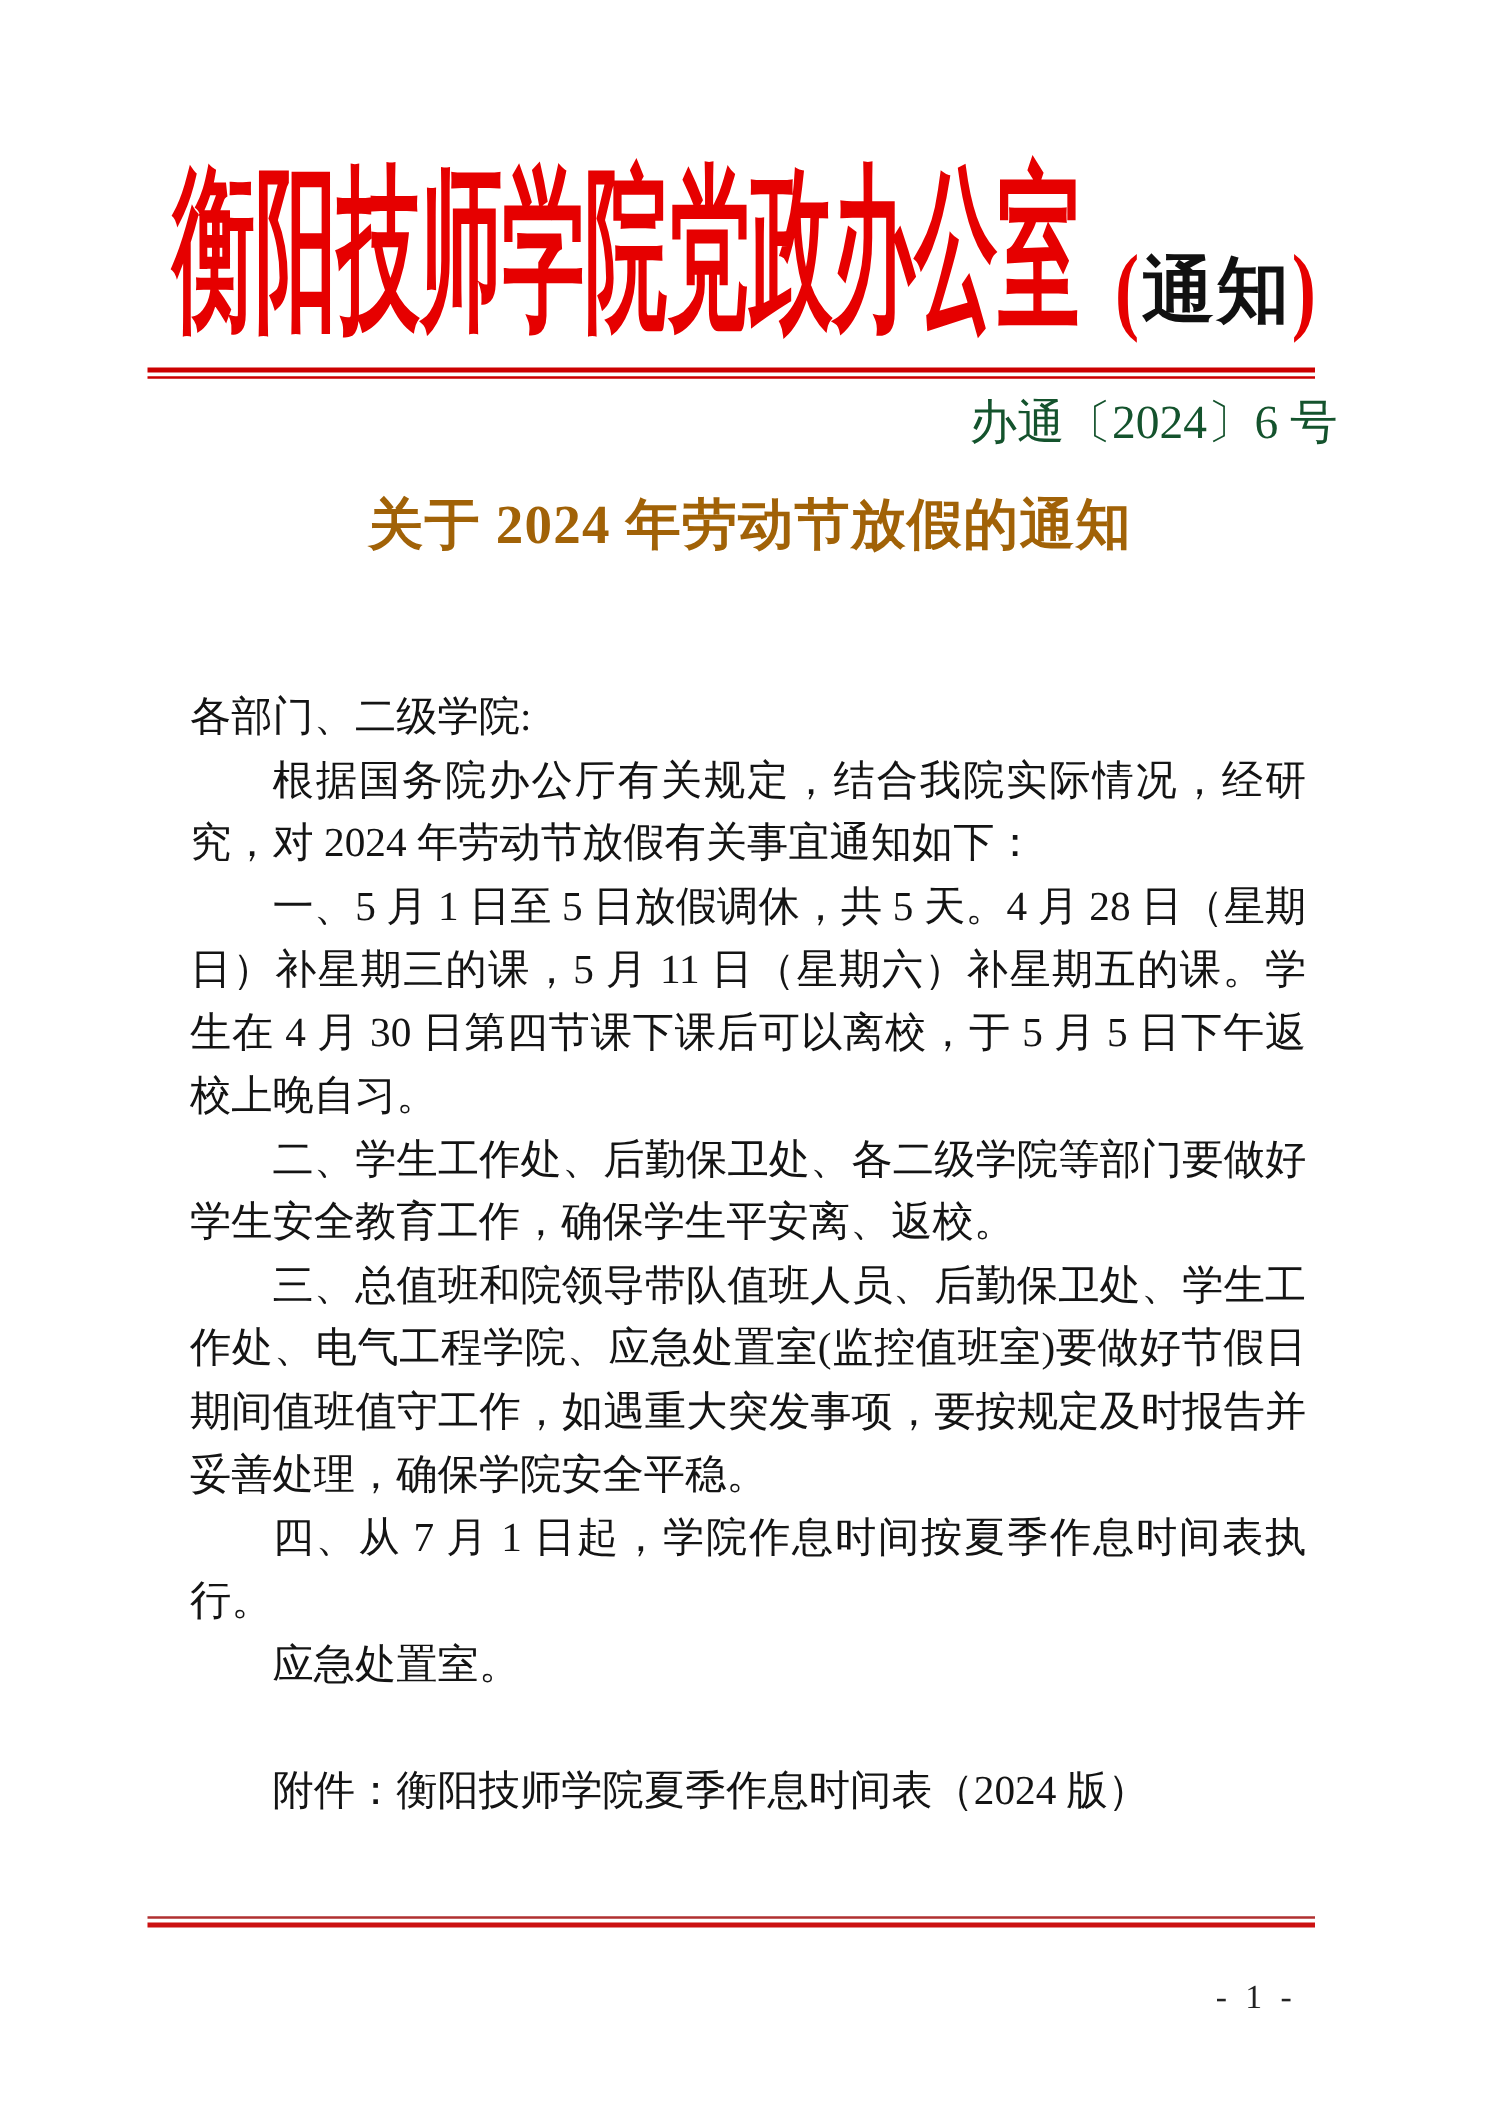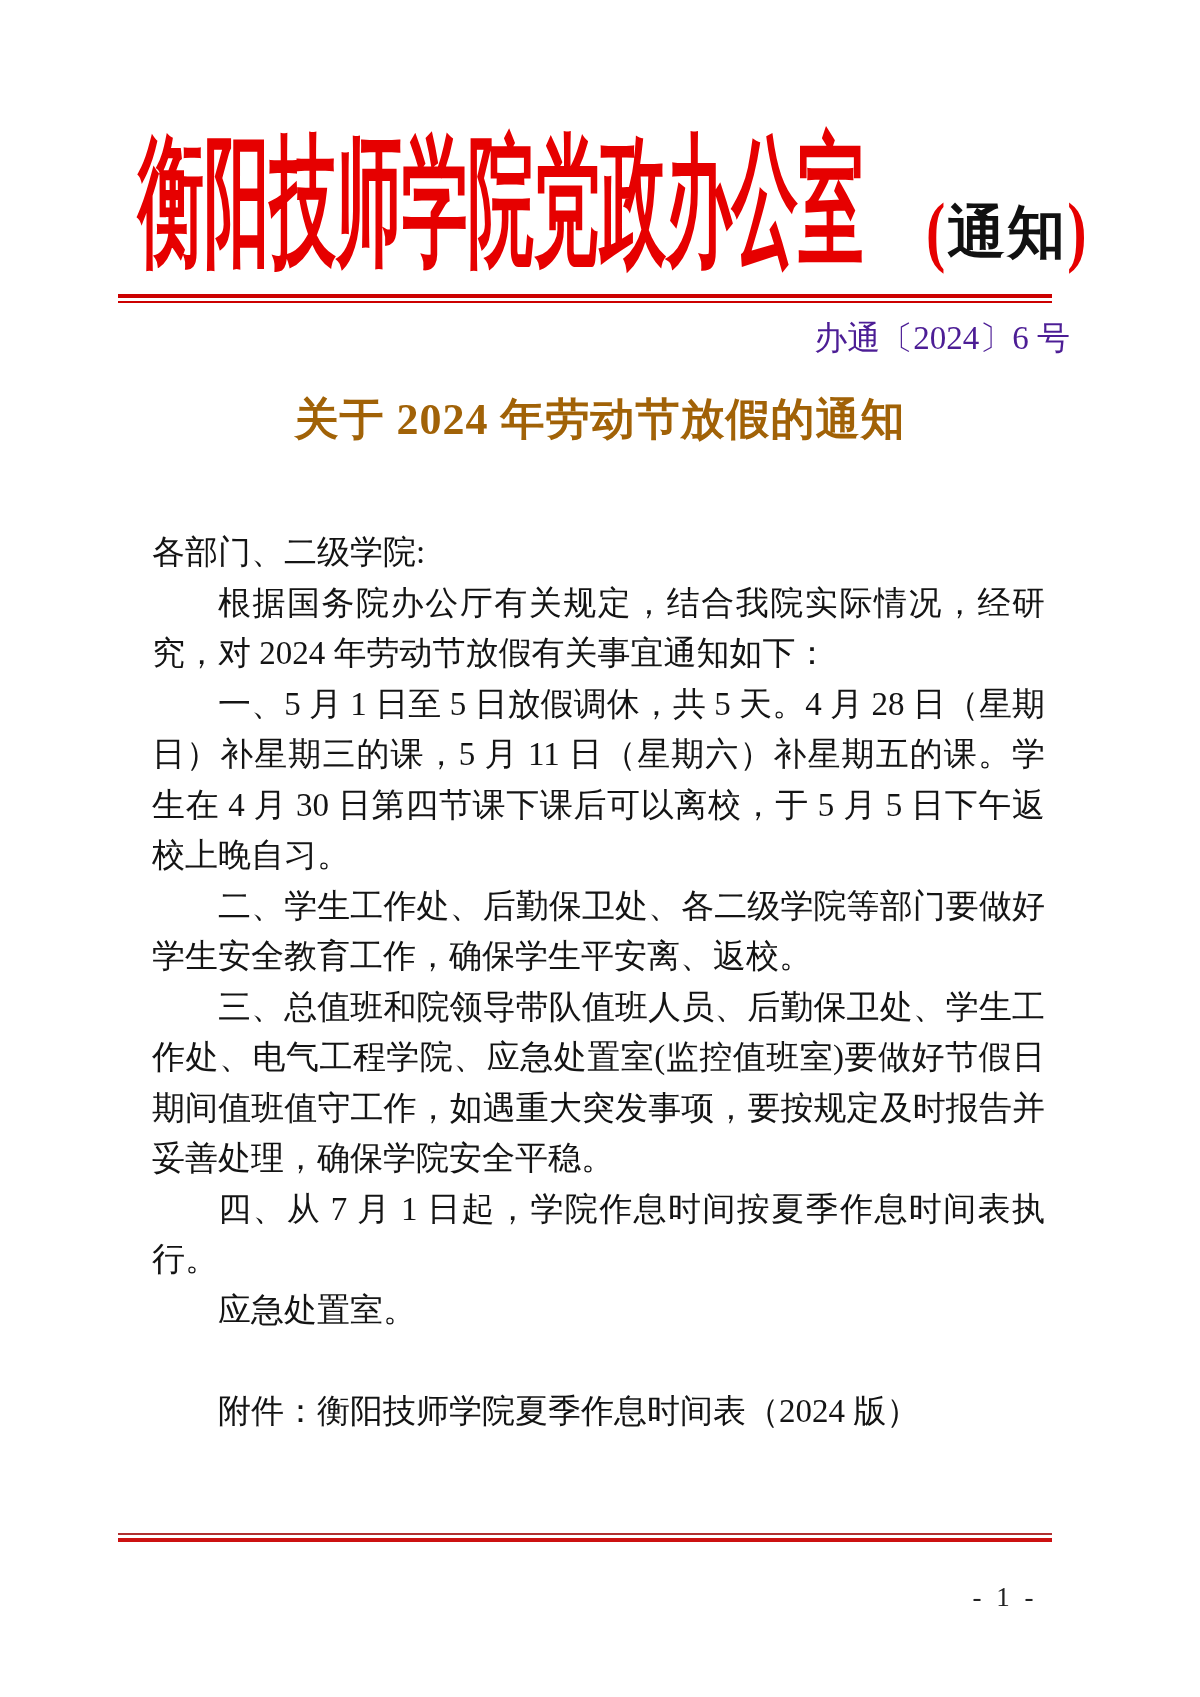--- a/index.html
+++ b/index.html
@@ -30,21 +30,21 @@
     font-weight: bold;
     line-height: 66px;
     white-space: nowrap;
     color: #e60000;
     letter-spacing: 0px;
     transform: scaleY(2.15);
     transform-origin: top left;
   }
   .doc-type {
     position: absolute;
-    left: 808px;
+    left: 774px;
     top: 198px;
     font-size: 58px;
     font-weight: bold;
     line-height: 70px;
     white-space: nowrap;
     color: #111111;
     letter-spacing: 2px;
   }
   .doc-type .paren {
     color: #e60000;
@@ -72,23 +72,23 @@
   .rule-bottom .thin  { height: 2px; background: #b03030; }
   .rule-bottom .gap   { height: 3px; background: transparent; }
   .rule-bottom .thick { height: 4px; background: #cc1111; }
   
   .doc-number {
     position: absolute;
     left: 118px;
     top: 320px;
     width: 952px;
     text-align: right;
-    font-size: 33px;
+    font-size: 38px;
     line-height: 36px;
-    color: #4c1d95;
+    color: #14532d;
   }
   
   .doc-title {
     position: absolute;
     left: 0;
     top: 390px;
     width: 1200px;
     text-align: center;
     font-size: 44px;
     font-weight: bold;
@@ -100,21 +100,21 @@
     position: absolute;
     left: 152px;
     top: 527px;
     width: 893px;
     font-size: 33px;
     line-height: 50.5px;
     text-align: justify;
     color: #141414;
   }
   .doc-body p { text-indent: 2em; }
-  .doc-body p.salutation { text-indent: 0; }
+  .doc-body p.salutation { text-indent: 0; margin-top: 22px; }
   .attachment-line {
     margin-top: 50.5px;
     text-indent: 2em;
   }
   
   .signature {
     position: absolute;
     left: 700px;
     top: 1434px;
     width: 290px;

